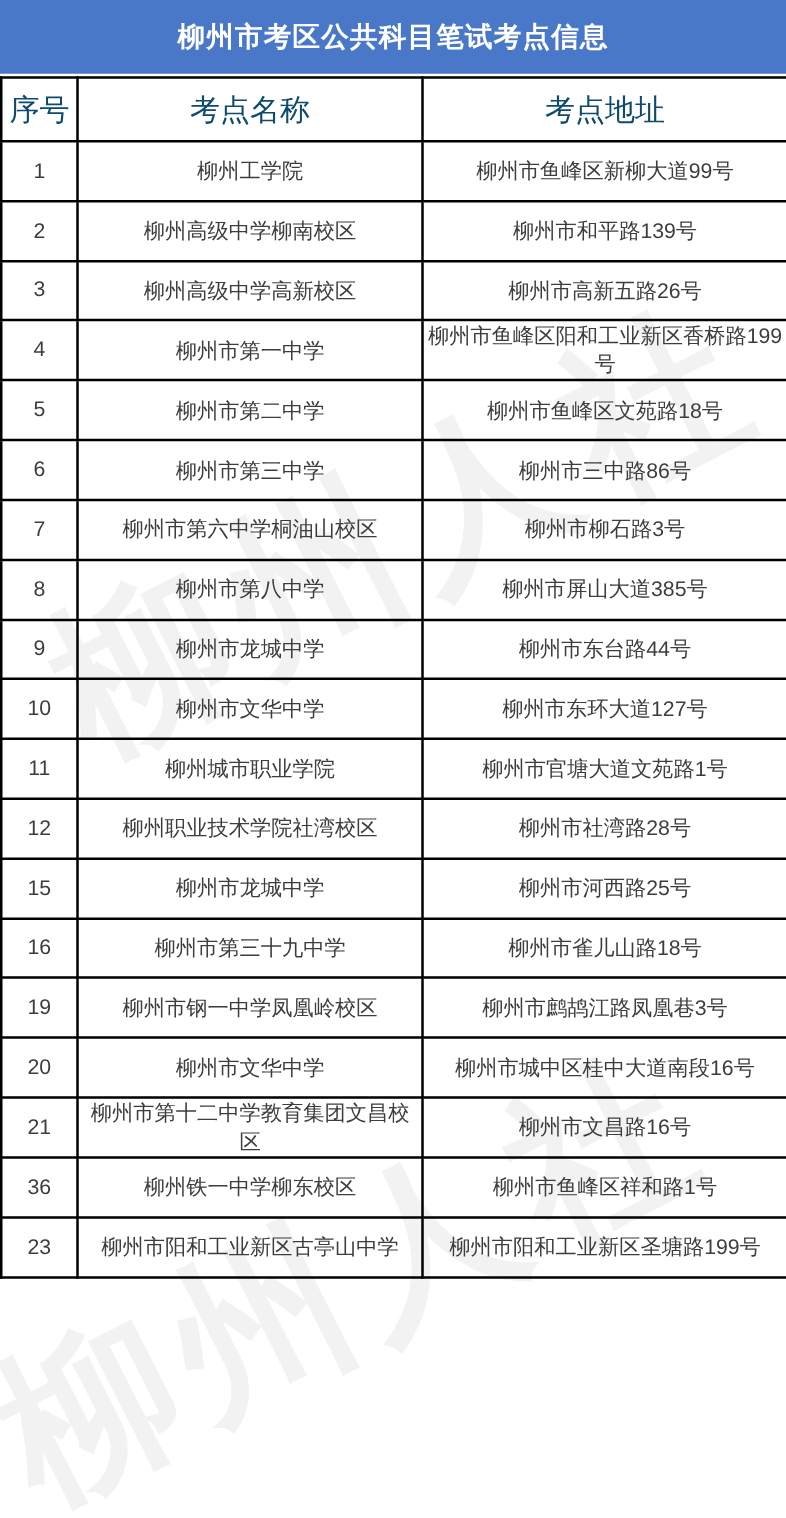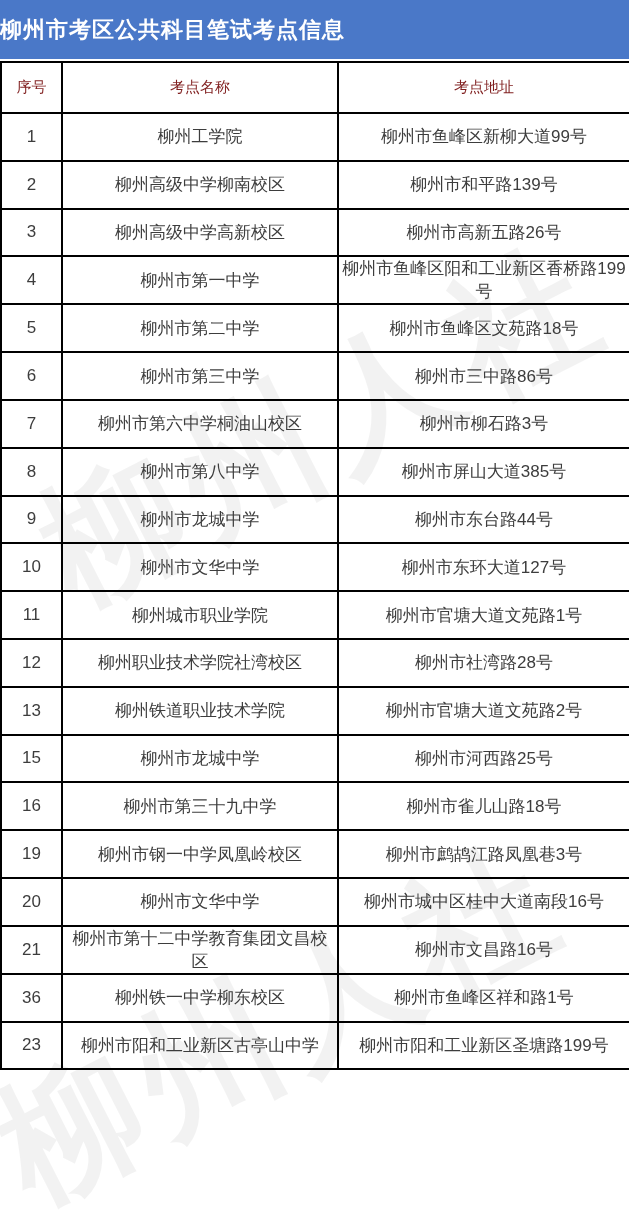--- a/index.html
+++ b/index.html
@@ -23,20 +23,21 @@
     pointer-events: none;
     user-select: none;
   }
   .wm1 { left: 324px; top: 426px; }
   .wm2 { left: 282px; top: 1024px; }
   .title-bar {
     position: absolute;
     top: 0; left: 0;
     width: 629px; height: 59px;
     line-height: 59px;
+    text-align: center;
     font-size: 22px;
     font-weight: bold;
     letter-spacing: 1px;
     color: #ffffff;
     background: #4a78c8;
     z-index: 2;
   }
   .exam-table {
     position: absolute;
     top: 61px; left: 0;
@@ -51,23 +52,23 @@
   .exam-table col.c-addr { width: 292px; }
   .exam-table th, .exam-table td {
     border: 2px solid #000000;
     text-align: center;
     vertical-align: middle;
     padding: 0 3px;
     overflow: hidden;
   }
   .exam-table th {
     height: 49px;
-    font-size: 15px;
+    font-size: 24px;
     font-weight: 500;
-    color: #7f1d1d;
+    color: #0c4a6e;
     background: transparent;
   }
   .exam-table td {
     height: 45.8px;
     font-size: 17px;
     font-weight: 400;
     color: #3d3d3d;
     background: transparent;
   }
 </style>
@@ -150,25 +151,20 @@
           <td>11</td>
           <td>柳州城市职业学院</td>
           <td>柳州市官塘大道文苑路1号</td>
         </tr>
         <tr>
           <td>12</td>
           <td>柳州职业技术学院社湾校区</td>
           <td>柳州市社湾路28号</td>
         </tr>
         <tr>
-          <td>13</td>
-          <td>柳州铁道职业技术学院</td>
-          <td>柳州市官塘大道文苑路2号</td>
-        </tr>
-        <tr>
           <td>15</td>
           <td>柳州市龙城中学</td>
           <td>柳州市河西路25号</td>
         </tr>
         <tr>
           <td>16</td>
           <td>柳州市第三十九中学</td>
           <td>柳州市雀儿山路18号</td>
         </tr>
         <tr>

